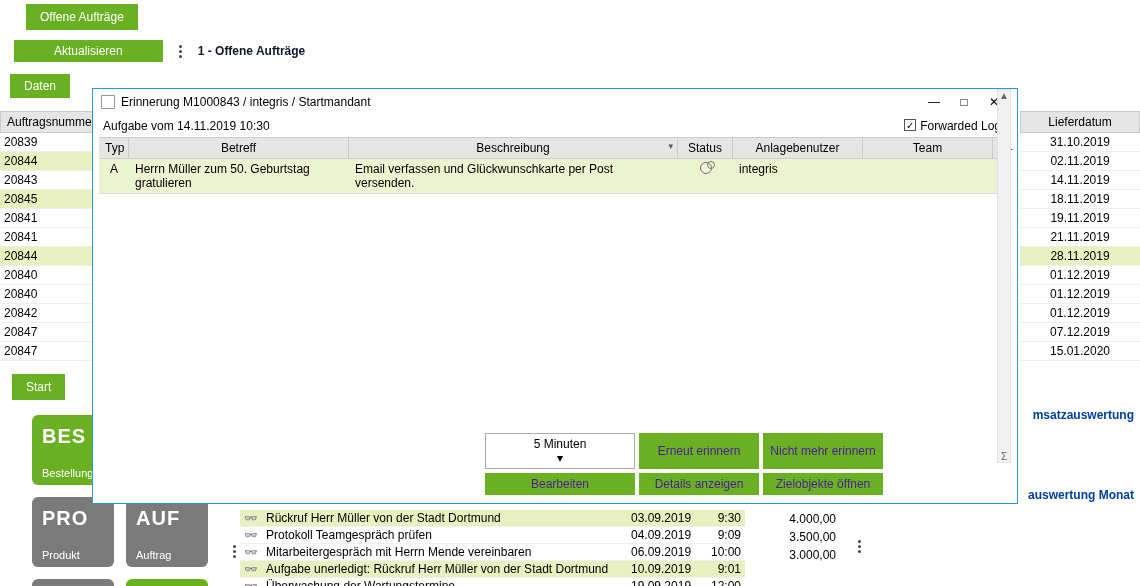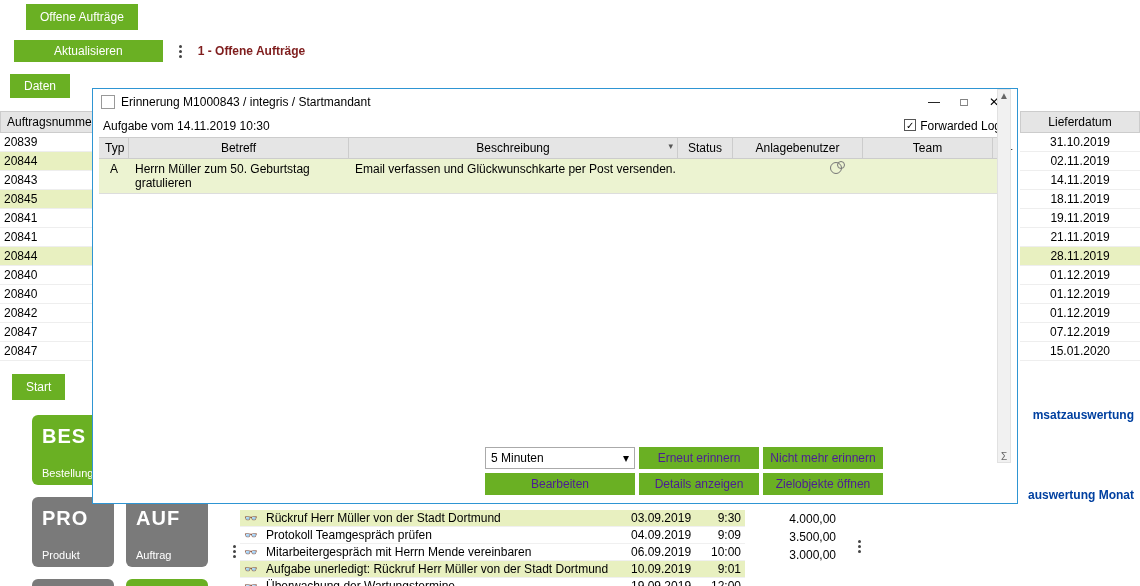--- a/index.html
+++ b/index.html
@@ -3,21 +3,21 @@
 <meta charset="utf-8">
 <style>
   * { box-sizing: border-box; margin: 0; padding: 0; }
   body { font-family: Arial, sans-serif; font-size: 12px; background: #fff; width: 1140px; height: 586px; position: relative; overflow: hidden; }
   .tab { display: inline-block; padding: 6px 14px; color: #fff; background: #6AB023; font-size: 12px; }
   .topbar { padding: 4px 26px; }
   .toolbar { display: flex; align-items: center; gap: 10px; padding: 6px 14px; }
   .btn-green { background: #6AB023; color: #fff; border: none; padding: 4px 40px; font-size: 12px; cursor: pointer; }
   .dots { display: flex; flex-direction: column; gap: 2px; padding: 0 6px; }
   .dots span { width: 3px; height: 3px; background: #444; border-radius: 50%; }
-  .link { color: #7f1d1d; font-weight: bold; font-size: 12px; text-decoration: none; }
+  .link { color: #0f172a; font-weight: bold; font-size: 12px; text-decoration: none; }
   .daten-tab { display: inline-block; background: #6AB023; color: #fff; padding: 5px 14px; margin-left: 10px; font-size: 12px; }
   .grid-header { background: #e5e5e5; border: 1px solid #ccc; padding: 3px 6px; font-size: 12px; }
   .left-col { position: absolute; left: 0; top: 111px; width: 120px; }
   .left-col .grid-header { border-right: none; }
   .left-col .row { padding: 2px 4px; border-bottom: 1px solid #eee; font-size: 12px; }
   .left-col .row.hl { background: #E8F0C0; }
   .right-col { position: absolute; right: 0; top: 111px; width: 120px; }
   .right-col .grid-header { text-align: center; }
   .right-col .row { padding: 2px 4px; text-align: center; border-bottom: 1px solid #eee; font-size: 12px; }
   .right-col .row.hl { background: #E8F0C0; }
@@ -56,21 +56,21 @@
   .mc-besch { flex: 1; position: relative; }
   .mc-status { width: 55px; }
   .mc-user { width: 130px; }
   .mc-team { width: 130px; }
   .mc-sc { width: 18px; font-size: 10px; border-right: none !important; }
   .modal-row { display: flex; background: #ECF3D1; margin: 0 6px; border-bottom: 1px solid #ddd; font-size: 12px; }
   .modal-row > div { padding: 3px 6px; }
   .modal-body { flex: 1; margin: 0 6px 6px 6px; border: 0px solid #ccc; position: relative; }
   .modal-scroll { position: absolute; right: 6px; top: 0; bottom: 40px; width: 14px; background: #f1f1f1; border: 1px solid #e1e1e1; display:flex; flex-direction:column; justify-content:space-between; align-items:center; font-size:10px; color:#666; }
   .modal-buttons { position: absolute; right: 10px; bottom: 8px; display: grid; grid-template-columns: 150px 120px 120px 120px; gap: 4px; }
-  .modal-buttons .sel { grid-column: 1; border: 1px solid #aaa; background: #fff; padding: 3px 5px; font-size: 12px; display:flex; justify-content:space-between; align-items:center; }
+  .modal-buttons .sel { grid-column: 1; border: 1px solid #aaa; background: #fff; padding: 3px 16px; font-size: 12px; display:flex; justify-content:space-between; align-items:center;flex-direction:column; }
   .mb { background: #6AB023; color: #4c1d95; border: none; padding: 4px 4px; font-size: 12px; cursor: pointer; }
   .sort-ind { position:absolute; right:4px; top:3px; font-size:9px; color:#555; }
   .status-ico { width:12px; height:12px; border:1px solid #777; border-radius:50%; display:inline-block; position:relative; }
   .status-ico::after { content:''; position:absolute; width:6px; height:6px; border:1px solid #777; border-radius:50%; left:6px; top:-2px; }
 </style>
 </head>
 <body>
 
 
 
@@ -230,20 +230,21 @@
     <div class="mc-status">Status</div>
     <div class="mc-user">Anlagebenutzer</div>
     <div class="mc-team">Team</div>
     <div class="mc-sc">1/1</div>
   </div>
   <div class="modal-row">
     <div class="mc-typ" style="text-align:center">A</div>
     <div class="mc-betreff">Herrn Müller zum 50. Geburtstag gratulieren</div>
     <div class="mc-besch">Email verfassen und Glückwunschkarte per Post versenden.</div>
     <div class="mc-status" style="text-align:center"><span class="status-ico"></span></div>
+    <div class="mc-user">integris</div>
     <div class="mc-team"></div>
     <div class="mc-sc"></div>
   </div>
   <div class="modal-body"></div>
   <div class="modal-scroll">
       <span>▲</span>
       <span style="margin-bottom:auto"></span>
       <span>Σ</span>
     </div>
   <div class="modal-buttons">

